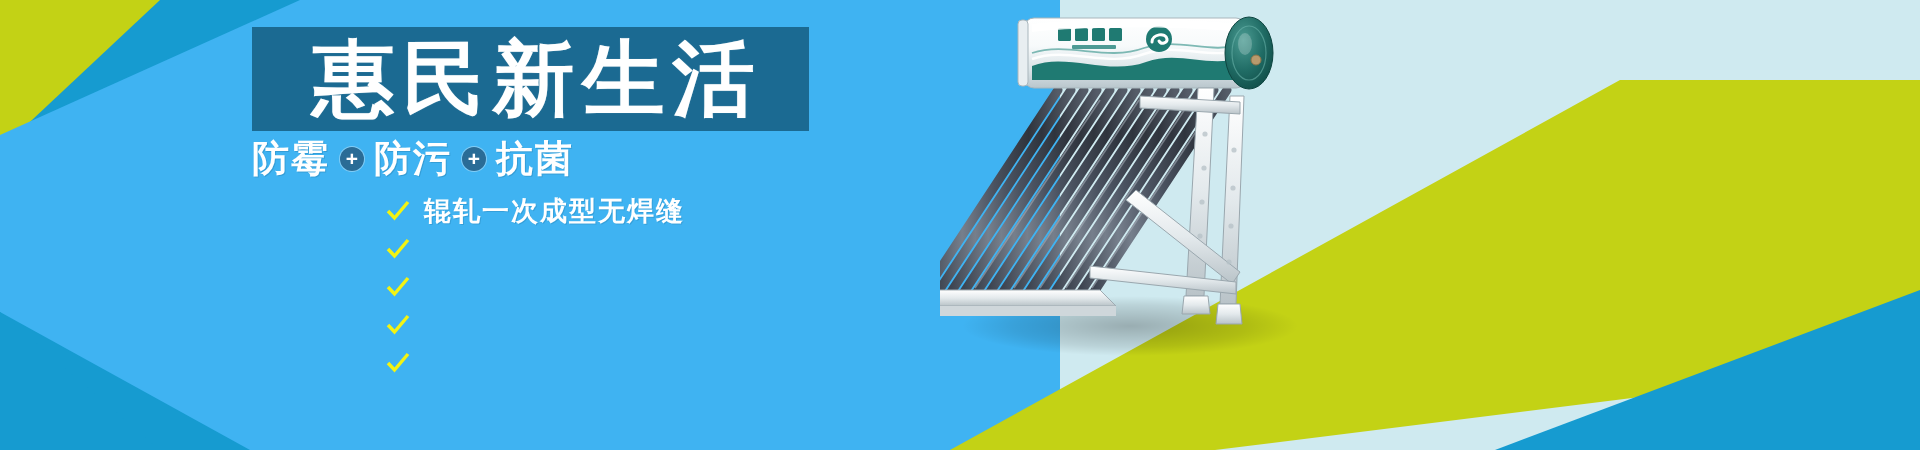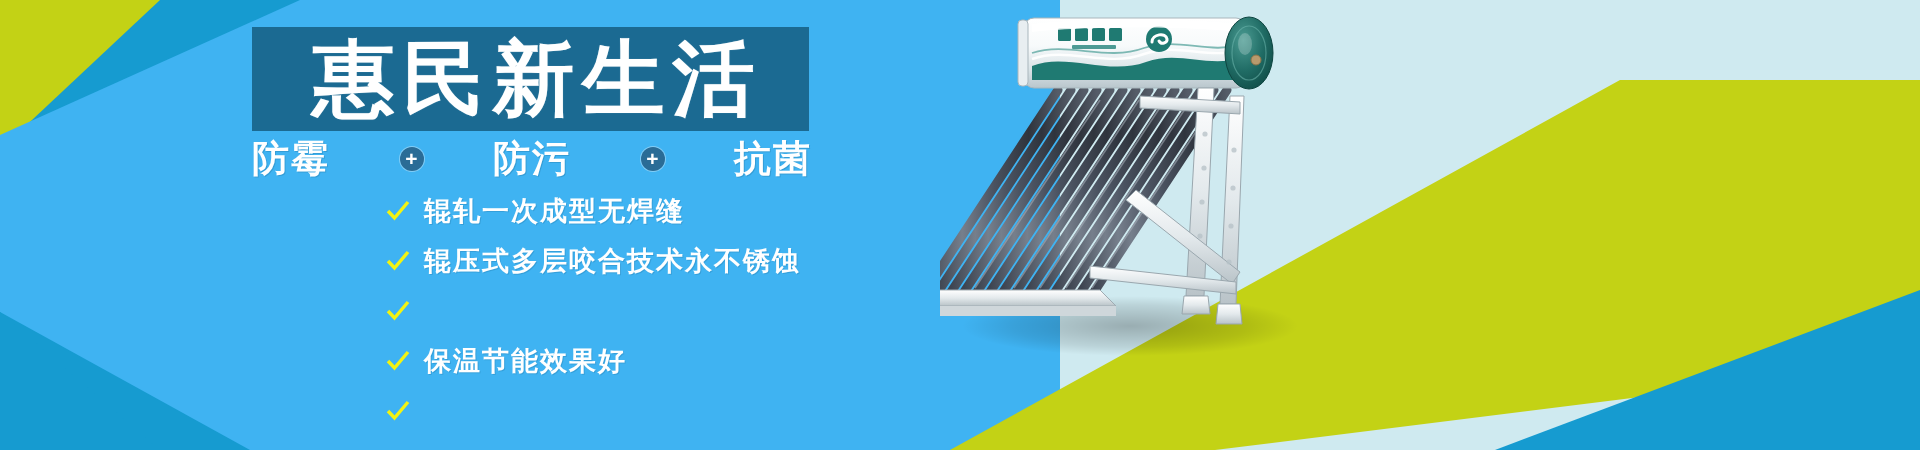--- a/index.html
+++ b/index.html
@@ -36,22 +36,22 @@
     white-space:nowrap;
     margin-left:14px;
     text-shadow:0 0 1px rgba(255,255,255,.4);
   }
 
   
   #subtitle{
     position:absolute;
     left:252px; top:140px;
     width:560px;
-    display:flex;align-items:center;justify-content:space-between;
-    gap:20px;
+    display:flex;align-items:center;justify-content:flex-start;
+    gap:10px;
     white-space:nowrap;
   }
   .sub-word{
     color:#ffffff;
     font-size:37px;
     font-weight:700;
     letter-spacing:2px;
     line-height:1;
     text-shadow:1px 1px 0 rgba(20,90,130,.25);
   }
@@ -67,21 +67,21 @@
     line-height:1;
     box-shadow:0 0 0 1px rgba(255,255,255,.35);
   }
 
   
   #feature-list{
     position:absolute;
     left:386px; top:194px;
     display:flex;
     flex-direction:column;
-    gap:16px;
+    gap:4px;
   }
   .feature-row{
     display:flex;
     align-items:center;
     gap:14px;
     height:34px;
   }
   .check-icon{
     width:24px;height:24px;
     flex:0 0 24px;
@@ -175,34 +175,32 @@
       <svg class="check-icon" viewBox="0 0 24 24">
         <path d="M2 12 L8.5 19 L22 3" fill="none" stroke="#f3f312" stroke-width="3.4" stroke-linecap="butt" stroke-linejoin="miter"></path>
       </svg>
       <span class="feature-text">辊轧一次成型无焊缝</span>
     </div>
 
     <div class="feature-row">
       <svg class="check-icon" viewBox="0 0 24 24">
         <path d="M2 12 L8.5 19 L22 3" fill="none" stroke="#f3f312" stroke-width="3.4" stroke-linecap="butt" stroke-linejoin="miter"></path>
       </svg>
-      <span class="feature-text">辊压式多层咬合技术永不锈蚀</span>
-    </div>
-
-    <div class="feature-row">
-      <svg class="check-icon" viewBox="0 0 24 24">
-        <path d="M2 12 L8.5 19 L22 3" fill="none" stroke="#f3f312" stroke-width="3.4" stroke-linecap="butt" stroke-linejoin="miter"></path>
-      </svg>
-    </div>
-
-    <div class="feature-row">
-      <svg class="check-icon" viewBox="0 0 24 24">
-        <path d="M2 12 L8.5 19 L22 3" fill="none" stroke="#f3f312" stroke-width="3.4" stroke-linecap="butt" stroke-linejoin="miter"></path>
-      </svg>
-      <span class="feature-text">保温节能效果好</span>
+    </div>
+
+    <div class="feature-row">
+      <svg class="check-icon" viewBox="0 0 24 24">
+        <path d="M2 12 L8.5 19 L22 3" fill="none" stroke="#f3f312" stroke-width="3.4" stroke-linecap="butt" stroke-linejoin="miter"></path>
+      </svg>
+    </div>
+
+    <div class="feature-row">
+      <svg class="check-icon" viewBox="0 0 24 24">
+        <path d="M2 12 L8.5 19 L22 3" fill="none" stroke="#f3f312" stroke-width="3.4" stroke-linecap="butt" stroke-linejoin="miter"></path>
+      </svg>
     </div>
 
     <div class="feature-row">
       <svg class="check-icon" viewBox="0 0 24 24">
         <path d="M2 12 L8.5 19 L22 3" fill="none" stroke="#f3f312" stroke-width="3.4" stroke-linecap="butt" stroke-linejoin="miter"></path>
       </svg>
     </div>
 
   </div>
 

